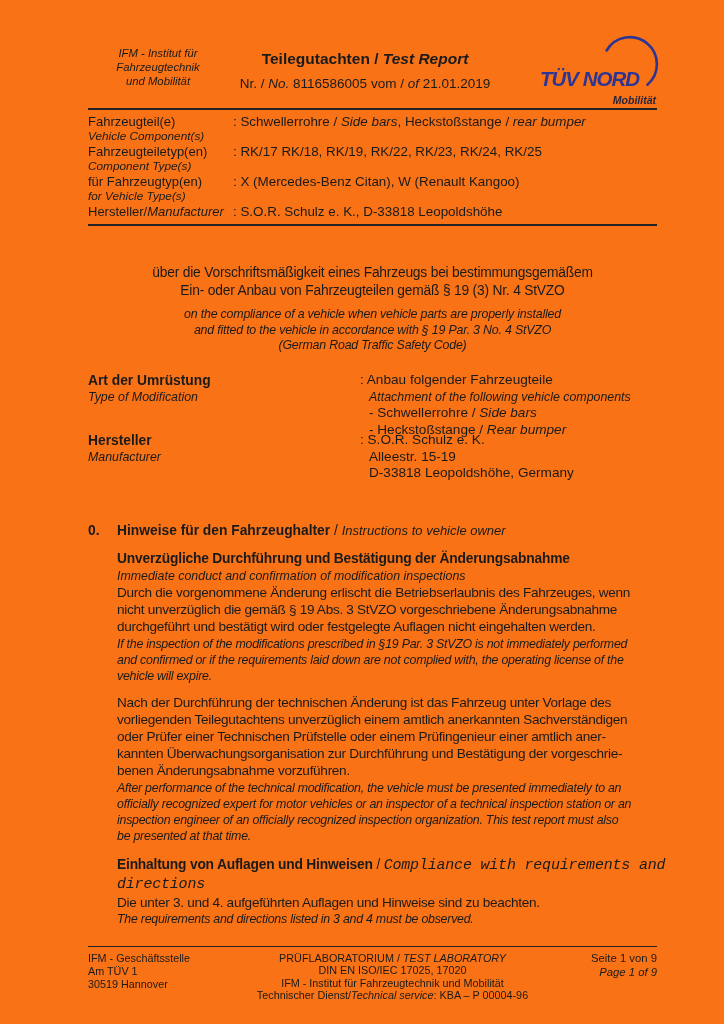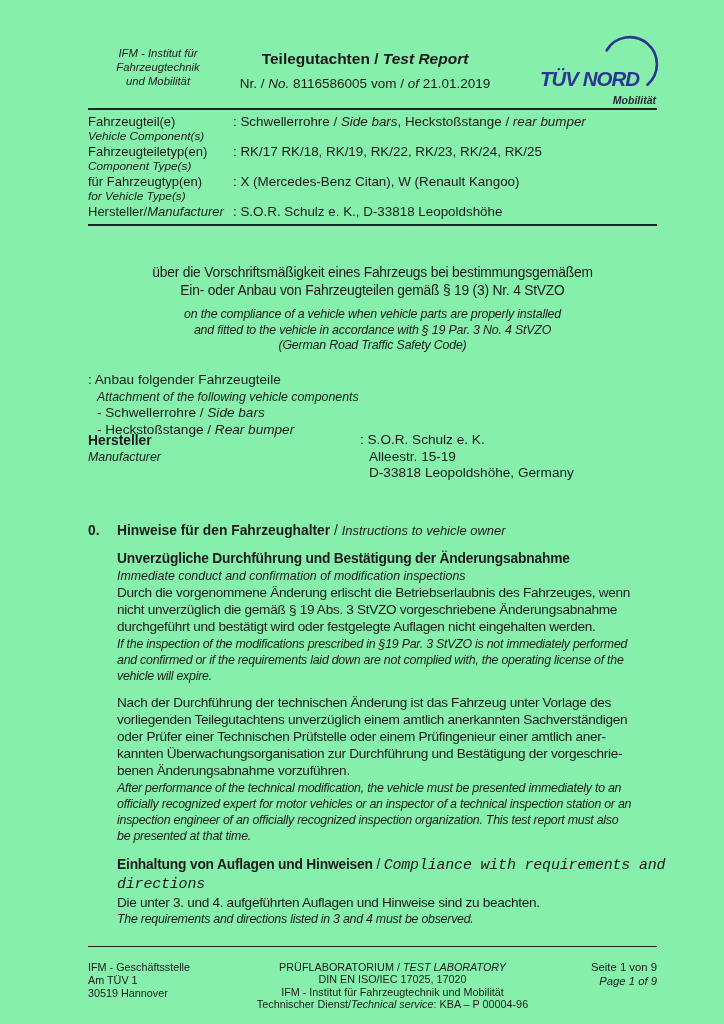--- a/index.html
+++ b/index.html
@@ -1,17 +1,17 @@
 <!DOCTYPE html>
 <html><head>
 <meta charset="utf-8">
 <style>
   html,body { margin:0; padding:0; background:#ffffff; }
   .page {
-    position:relative; width:724px; height:1024px; background:#86efac;
+    position:relative; width:724px; height:1024px; background:#f97316;
     font-family:"Liberation Sans", sans-serif; color:#1a1a1a; overflow:hidden;
   }
   .seg-i { font-style:italic; }
   .seg-b { font-weight:bold; }
 
   
   .org { position:absolute; left:88px; top:46px; width:140px; text-align:center;
          font-style:italic; font-size:11.3px; line-height:14px; }
   .title-block { position:absolute; left:170px; top:50px; width:390px; text-align:center; }
   .doc-title { font-size:15.5px; font-weight:bold; }
@@ -61,21 +61,21 @@
   .sub-h .en { font-size:12.4px; font-style:italic; line-height:16px; }
   .para { margin-top:0; }
   .para.p2 { margin-top:10px; }
   .sub2 { margin-top:12px; font-size:13.8px; line-height:18px; letter-spacing:-0.2px; }
   .sub2 .seg-i { font-size:15px;font-family:Liberation Mono, monospace; }
   .ln-de { font-size:13.6px; line-height:17.2px; letter-spacing:-0.3px; white-space:nowrap; }
   .ln-en { font-size:12.4px; font-style:italic; line-height:16px; letter-spacing:-0.25px; white-space:nowrap; }
 
   
   .footer { position:absolute; left:88px; top:946px; width:569px;
-            border-top:1.8px solid #222; padding-top:14px;
+            border-top:1.8px solid #222; padding-top:5px;
             display:grid; grid-template-columns:150px 1fr 110px; align-items:start; }
   .f-left { font-size:10.8px; line-height:13px; }
   .f-center { text-align:center; font-size:10.8px; line-height:12.3px; }
   .f-right { text-align:right; font-size:11.3px; line-height:13.5px; }
   .f-right .fr-en { font-style:italic; }
 </style>
 </head>
 <body>
 
 <div class="page">
@@ -129,20 +129,24 @@
 
   <div class="compliance">
     <div class="c-de">über die Vorschriftsmäßigkeit eines Fahrzeugs bei bestimmungsgemäßem</div>
     <div class="c-de">Ein- oder Anbau von Fahrzeugteilen gemäß § 19 (3) Nr. 4 StVZO</div>
     <div class="c-en first">on the compliance of a vehicle when vehicle parts are properly installed</div>
     <div class="c-en">and fitted to the vehicle in accordance with § 19 Par. 3 No. 4 StVZO</div>
     <div class="c-en">(German Road Traffic Safety Code)</div>
   </div>
 
   <div class="kv mod">
+    <div>
+      <div class="klabel">Art der Umrüstung</div>
+      <div class="ksub">Type of Modification</div>
+    </div>
     <div>
       <div class="vline">: Anbau folgender Fahrzeugteile</div>
       <div class="vline en cont">Attachment of the following vehicle components</div>
       <div class="vline cont"><span>- Schwellerrohre / </span><span class="seg-i">Side bars</span></div>
       <div class="vline cont"><span>- Heckstoßstange / </span><span class="seg-i">Rear bumper</span></div>
     </div>
   </div>
 
   <div class="kv manu">
     <div>

